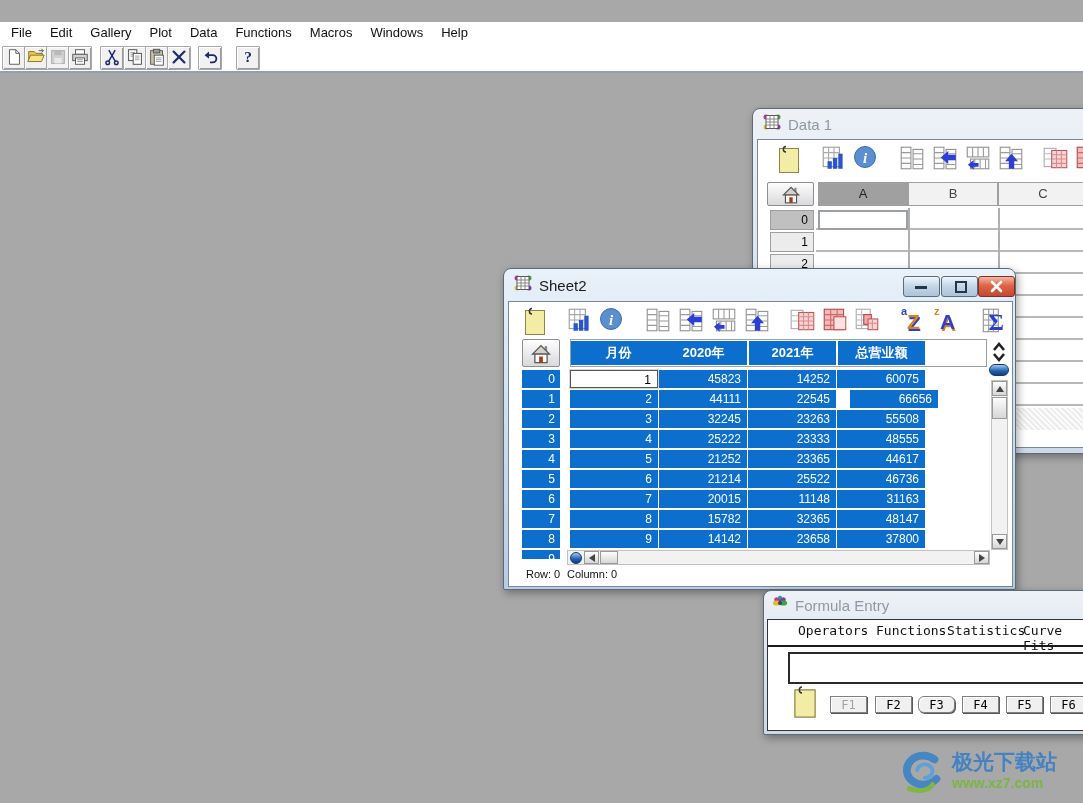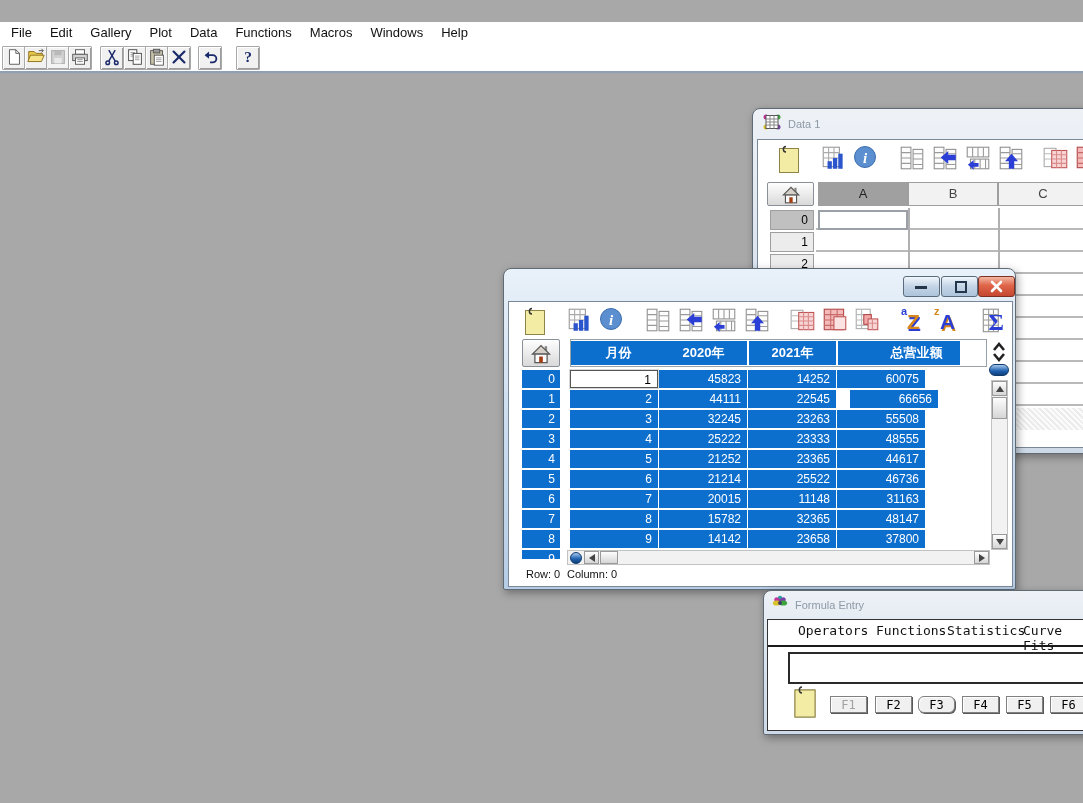--- a/index.html
+++ b/index.html
@@ -16,21 +16,21 @@
   .tbtn{position:absolute;top:2px;width:22px;height:22px;background:#f1f1f1;border:1px solid #a8a8a8;
         box-shadow:inset 1px 1px 0 #fff, inset -1px -1px 0 #9c9c9c;border-radius:1px;}
   .tbtn svg{display:block;margin:0 auto;}
 
   
   .window{position:absolute;border:1px solid #5f6a75;border-radius:8px 8px 2px 2px;
           box-shadow:2px 3px 8px rgba(0,0,0,.35);}
   .window.active{background:linear-gradient(180deg,#e9f1f9,#cfdff0 45%,#b7cde5);}
   .window.inactive{background:linear-gradient(180deg,#eef2f7,#dbe4ee 45%,#cdd9e7);}
   .titlebar{position:absolute;left:0;top:0;right:0;display:flex;align-items:center;padding-left:10px;}
-  .title-text{font-size:11px;margin-left:7px;}
+  .title-text{font-size:15px;margin-left:7px;}
   .active .title-text{color:#1a1a1a;}
   .inactive .title-text{color:#8e99a5;}
   .win-body{position:absolute;background:#fff;border:1px solid #7a8796;}
   .win-btn{position:absolute;top:7px;width:35px;height:19px;border:1px solid #5a6b7d;border-radius:3px;
            background:linear-gradient(#f0f6fc,#c3d4e6 50%,#aec4da);}
   .win-btn.close{background:linear-gradient(#f3b7a2,#df6448 45%,#c54830);border-color:#7e3122;}
   .glyph-min{position:absolute;left:11px;top:9px;width:12px;height:3px;background:#24364c;}
   .glyph-max{position:absolute;left:13px;top:4px;width:8px;height:8px;border:2px solid #24364c;}
 
   
@@ -273,20 +273,33 @@
           <div class="d1-vline" style="left: 240px; top: 68px; height: 198px;"></div>
         </div>
 
       <div class="abs" style="left:60px;top:70px;width:86px;height:16px;background:#fff;border:2px solid #9aa0a5;"></div>
 
       <div class="abs hatch" style="left:2px;top:268px;width:100%;height:22px;"></div>
     </div>
   </div>
 
   <div class="window active" id="win-sheet2" style="left:503px;top:268px;width:511px;height:320px;z-index:2;">
+    <div class="titlebar" style="height:32px;">
+      <span>
+        <svg width="18" height="18" viewBox="0 0 18 18">
+          <circle cx="3" cy="4" r="2.5" fill="#c2329a"></circle>
+            <circle cx="15" cy="4" r="2.5" fill="#3da53d"></circle>
+          <circle cx="3" cy="14" r="2.5" fill="#d8c22a"></circle>
+            <circle cx="15" cy="14" r="2.5" fill="#7a3fa8"></circle>
+          <rect x="3" y="2.5" width="12" height="13" fill="#fff" stroke="#555"></rect>
+          <path d="M3 6 h12 M3 9 h12 M3 12 h12 M7 2.5 v13 M11 2.5 v13" stroke="#888" stroke-width="1" fill="none"></path>
+        </svg>
+      </span>
+      <span class="title-text">Sheet2</span>
+    </div>
     <div class="win-btn" style="left:399px;">
         <span class="glyph-min"></span>
       </div>
     <div class="win-btn" style="left:437px;">
         <span class="glyph-max"></span>
       </div>
     <div class="win-btn close" style="left:474px;">
       <svg width="35" height="19" viewBox="0 0 35 19">
         <path d="M13 5 L22 14 M22 5 L13 14" stroke="#fff" stroke-width="2.6" stroke-linecap="round"></path>
       </svg>
@@ -383,21 +396,21 @@
           <rect x="4" y="9" width="10" height="7" fill="#fafafa" stroke="#555"></rect>
           <rect x="7.5" y="11" width="3" height="5" fill="#a33d12"></rect>
         </svg>
       </div>
 
       <div class="abs" style="left:61px;top:37px;width:417px;height:28px;background:#fff;border:1px solid #98a0a8;box-sizing:border-box;"></div>
       <div id="sheet2-colhdrs">
           <div class="blue-colhdr" style="left: 62px; width: 95px;">月份</div>
           <div class="blue-colhdr" style="left: 151px; width: 87px;">2020年</div>
           <div class="blue-colhdr" style="left: 240px; width: 87px;">2021年</div>
-          <div class="blue-colhdr" style="left: 329px; width: 87px; padding-left: 35px;">总营业额</div>
+          <div class="blue-colhdr" style="left: 329px; width: 87px;">总营业额</div>
         </div>
 
       <div class="abs" style="left:481px;top:39px;width:18px;height:22px;">
         <svg width="18" height="22" viewBox="0 0 18 22">
           <polyline points="4,9 9,3 14,9" fill="none" stroke="#222" stroke-width="2.6"></polyline>
           <polyline points="4,13 9,19 14,13" fill="none" stroke="#222" stroke-width="2.6"></polyline>
         </svg>
       </div>
       <div class="blue-pill" style="left:480px;top:62px;width:20px;height:12px;"></div>
 
@@ -515,14 +528,27 @@
           <div class="fbtn disabled" style="left: 62px; top: 76px;">F1</div>
           <div class="fbtn" style="left: 107px; top: 76px;">F2</div>
           <div class="fbtn" style="left: 150px; top: 76px; border-radius: 6px;">F3</div>
           <div class="fbtn" style="left: 194px; top: 76px;">F4</div>
           <div class="fbtn" style="left: 238px; top: 76px;">F5</div>
           <div class="fbtn" style="left: 282px; top: 76px;">F6</div>
         </div>
     </div>
   </div>
 
+  <div class="abs" style="left:890px;top:748px;width:190px;height:52px;opacity:.92;">
+    <span class="abs" style="left:0;top:0;">
+      <svg width="60" height="52" viewBox="0 0 62 52">
+        <path d="M46 11 A17 15 0 1 0 48 31" fill="none" stroke="#3c85c6" stroke-width="8" stroke-linecap="round"></path>
+        <path d="M20 41 A15 9 0 0 0 44 37" fill="none" stroke="#7cb83e" stroke-width="5" stroke-linecap="round"></path>
+        <path d="M28 22 A8 7 0 1 1 36 30" fill="none" stroke="#5aa0d8" stroke-width="4" stroke-linecap="round"></path>
+      </svg>
+    </span>
+    <div class="abs" style="left:62px;top:2px;">
+      <div class="wm-name">极光下载站</div>
+      <div class="wm-url">www.xz7.com</div>
+    </div>
+  </div>
 
 </div>
 
 </body></html>

